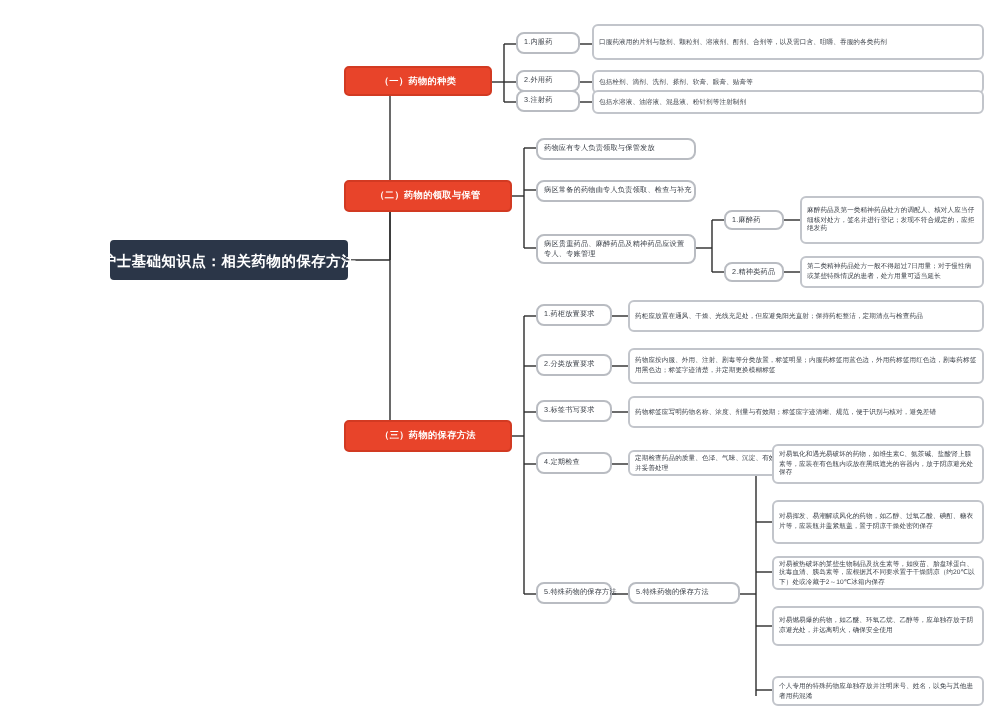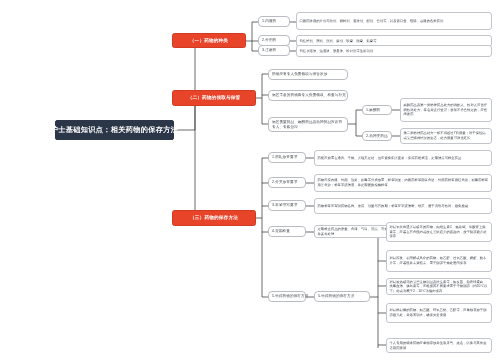--- a/index.html
+++ b/index.html
@@ -22,21 +22,20 @@
     border-radius:2px;
     color:#ffffff;
     font-size:7.2px;
     line-height:1.25;
     letter-spacing:.3px;
     display:flex;align-items:center;justify-content:center;
     padding:3px 6px;
     font-weight:bold;
     text-align:center;
     white-space:nowrap;
-    font-family:Liberation Mono, monospace;
   }
 
   
   .branch{
     background:#e8442a;
     border:1px solid #d23a22;
     border-radius:2.5px;
     color:#ffffff;
     font-size:4.6px;
     line-height:1.2;

